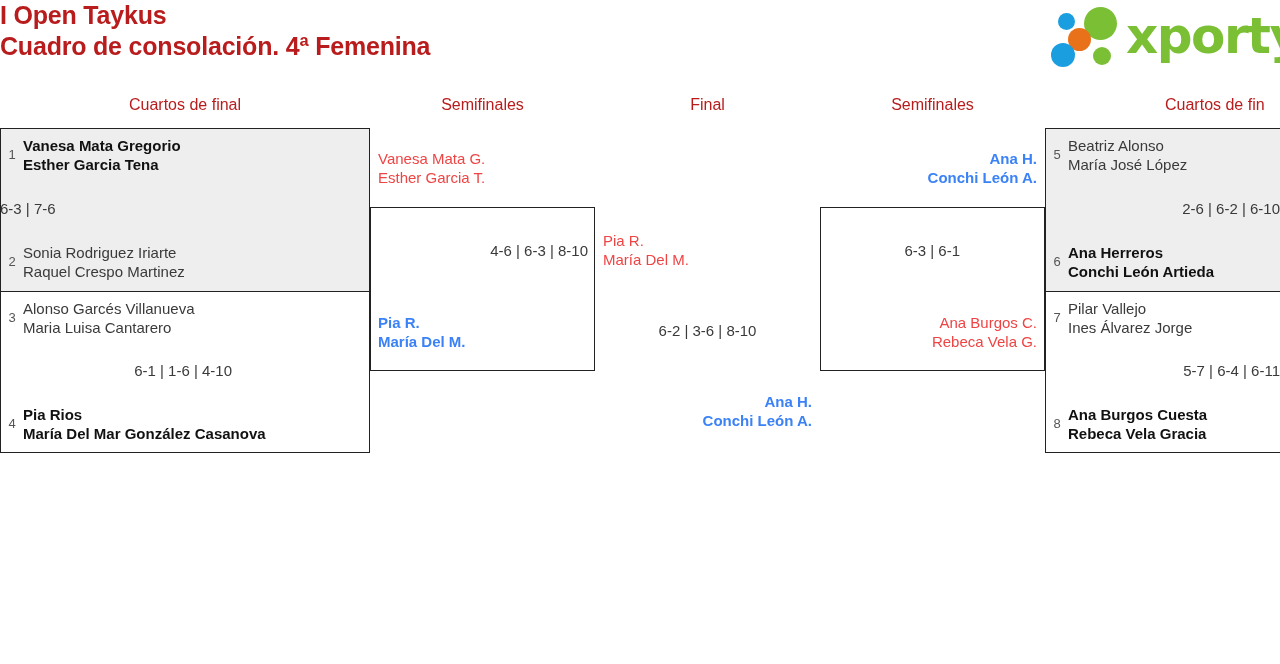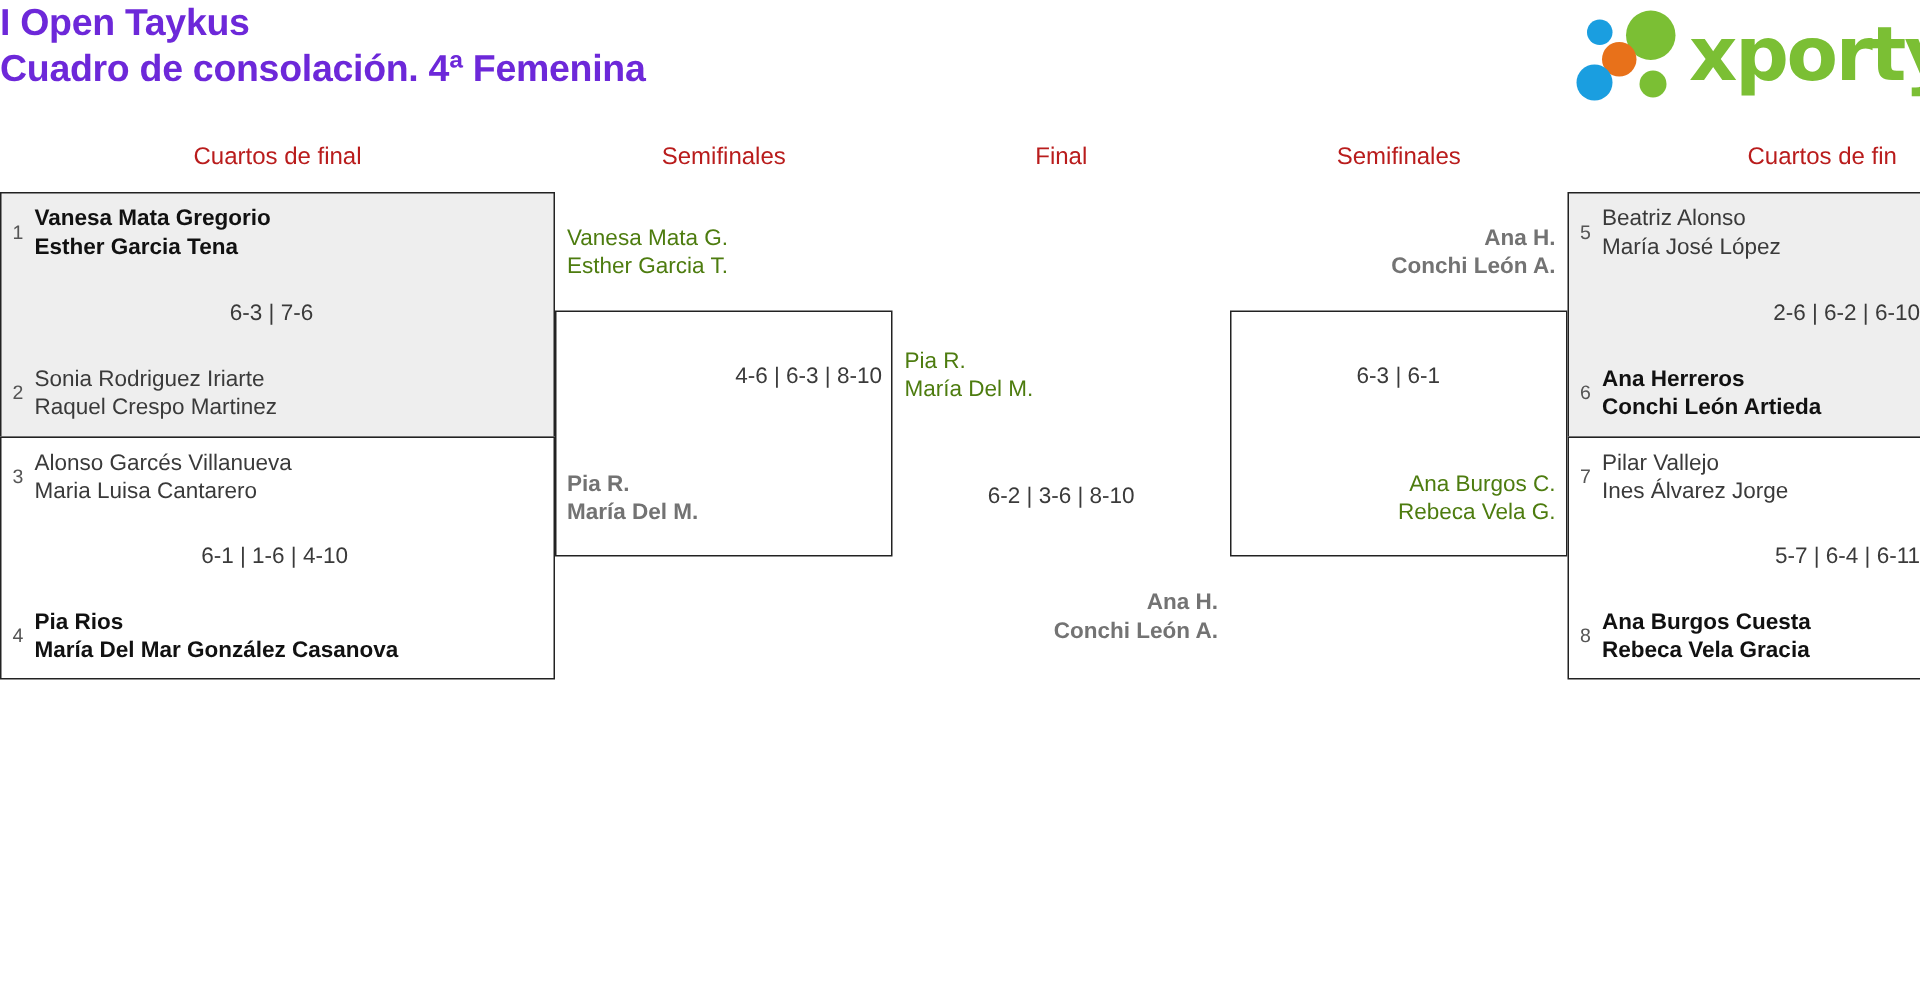--- a/index.html
+++ b/index.html
@@ -18,21 +18,21 @@
     height: 664px;
     background: #ffffff;
   }
 
   
   .header-title {
     position: absolute;
     left: 0px;
     top: 0px;
     width: 900px;
-    color: #6d28d9;
+    color: #b91c1c;
     font-size: 25px;
     font-weight: bold;
     line-height: 31px;
     letter-spacing: -0.2px;
   }
   .header-title .line1 { display: block; }
   .header-title .line2 { display: block; }
 
   
   .logo {
@@ -127,41 +127,41 @@
   .t-qf3a { left: 1046px; top: 136px; }
   .t-qf3b { left: 1046px; top: 243px; }
   .t-qf4a { left: 1046px; top: 299px; }
   .t-qf4b { left: 1046px; top: 405px; }
 
   
   .t-plain {
     position: absolute;
     font-size: 15px;
     line-height: 19px;
-    color: #4d7c0f;
-    white-space: nowrap;
-  }
-  .t-plain.winner { color: #737373; font-weight: bold; }
+    color: #ef4444;
+    white-space: nowrap;
+  }
+  .t-plain.winner { color: #3b82f6; font-weight: bold; }
 
   #sf1-top   { left: 378px; top: 149px; }
   #sf1-bot   { left: 378px; top: 313px; }
   #sf2-top   { left: 1037px; top: 149px; transform: translateX(-100%); text-align: right; }
   #sf2-bot   { left: 1037px; top: 313px; transform: translateX(-100%); text-align: right; }
   #fin-top   { left: 603px; top: 231px; }
   #fin-bot   { left: 812px; top: 392px; transform: translateX(-100%); text-align: right; }
 
   
   .score {
     position: absolute;
     font-size: 15px;
     line-height: 19px;
     color: #3a3a3a;
     white-space: nowrap;
   }
-  #sc-qf1 { left: 0px;   top: 199px; width: 362px; text-align: center; }
+  #sc-qf1 { left: 0px;   top: 199px; width: 362px; text-align: left; }
   #sc-qf2 { left: 0px;   top: 361px; width: 232px; text-align: right; padding-left: 32px; }
   #sc-qf3 { left: 1045px; top: 199px; width: 235px; text-align: right; }
   #sc-qf4 { left: 1045px; top: 361px; width: 235px; text-align: right; }
   #sc-sf1 { left: 370px; top: 241px; width: 218px; text-align: right; }
   #sc-sf2 { left: 820px; top: 241px; width: 140px; text-align: right; }
   #sc-fin { left: 595px; top: 321px; width: 225px; text-align: center; }
 </style>
 </head>
 <body>
 

